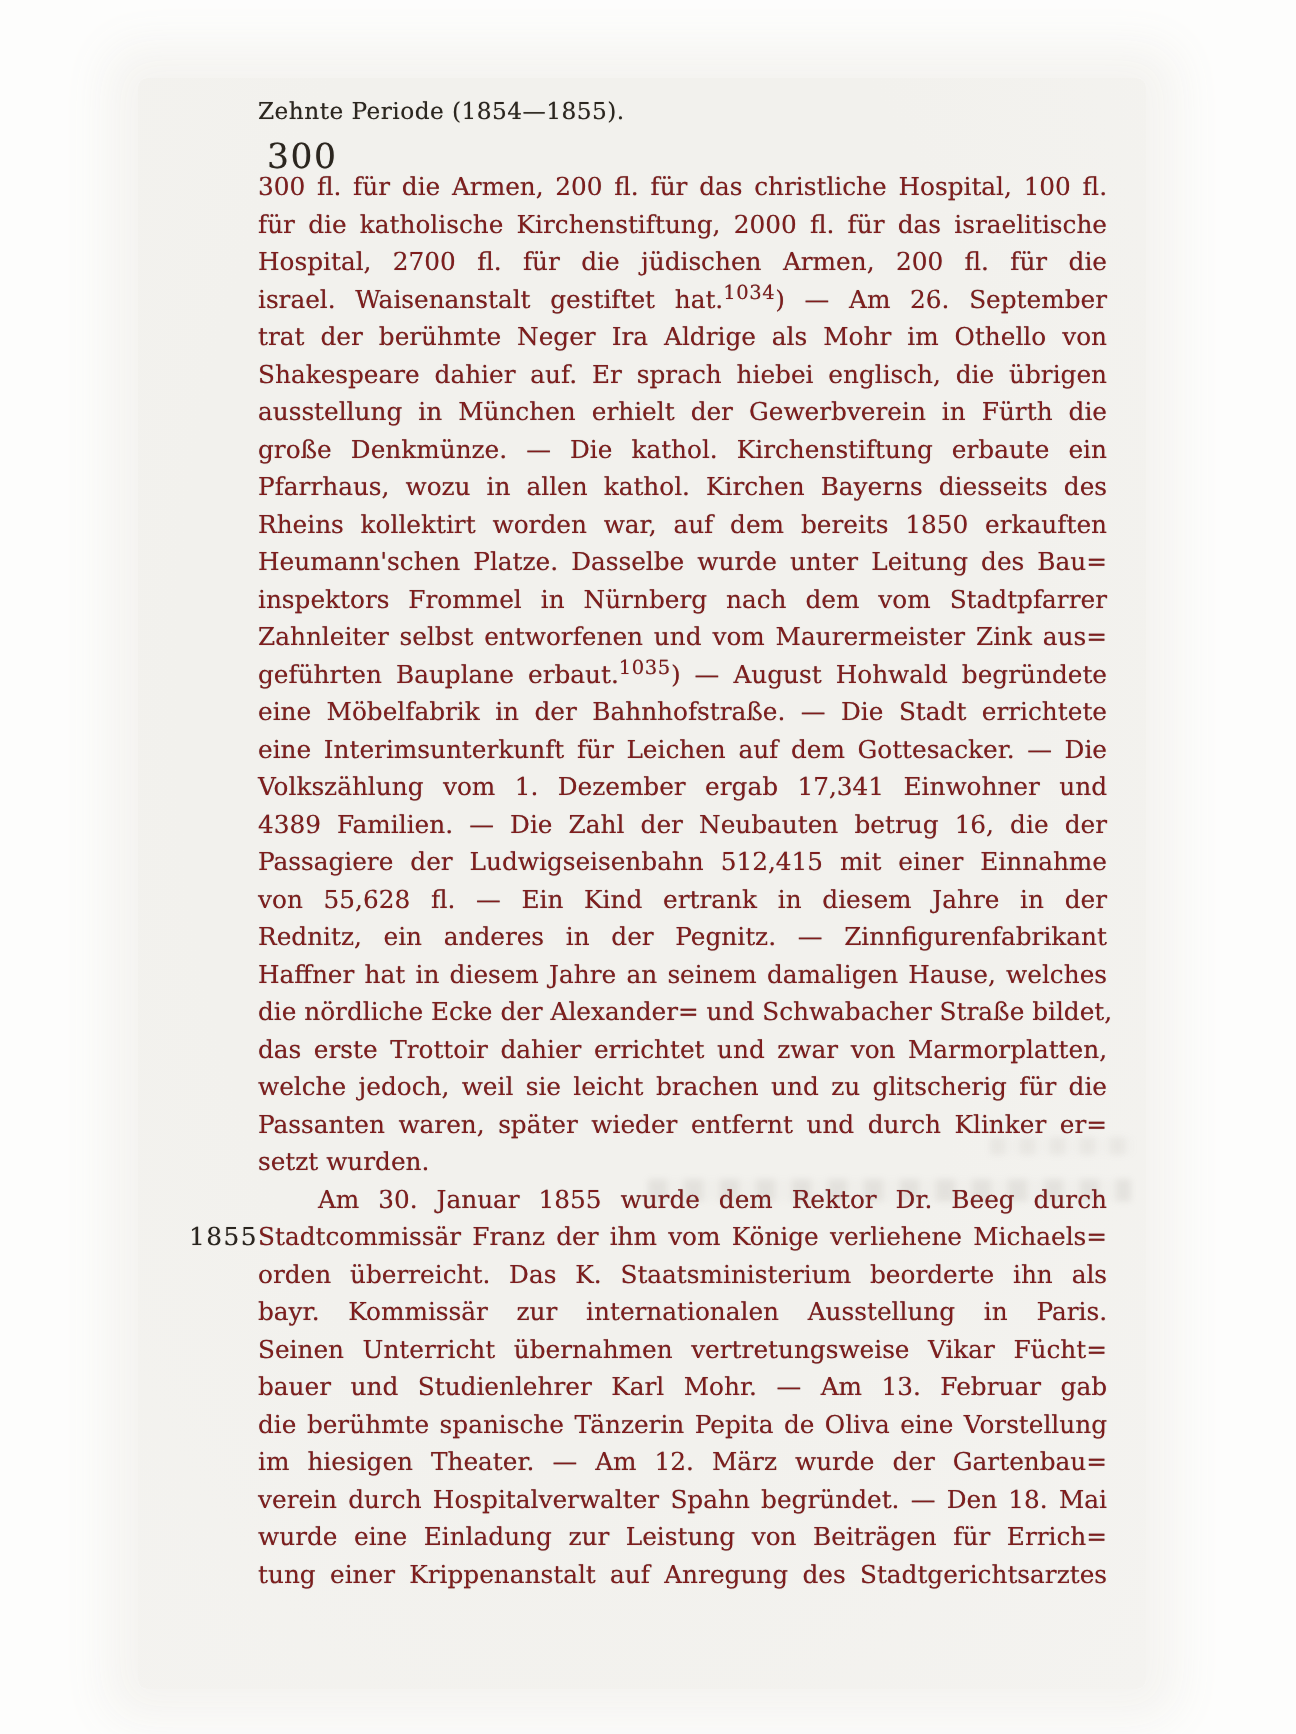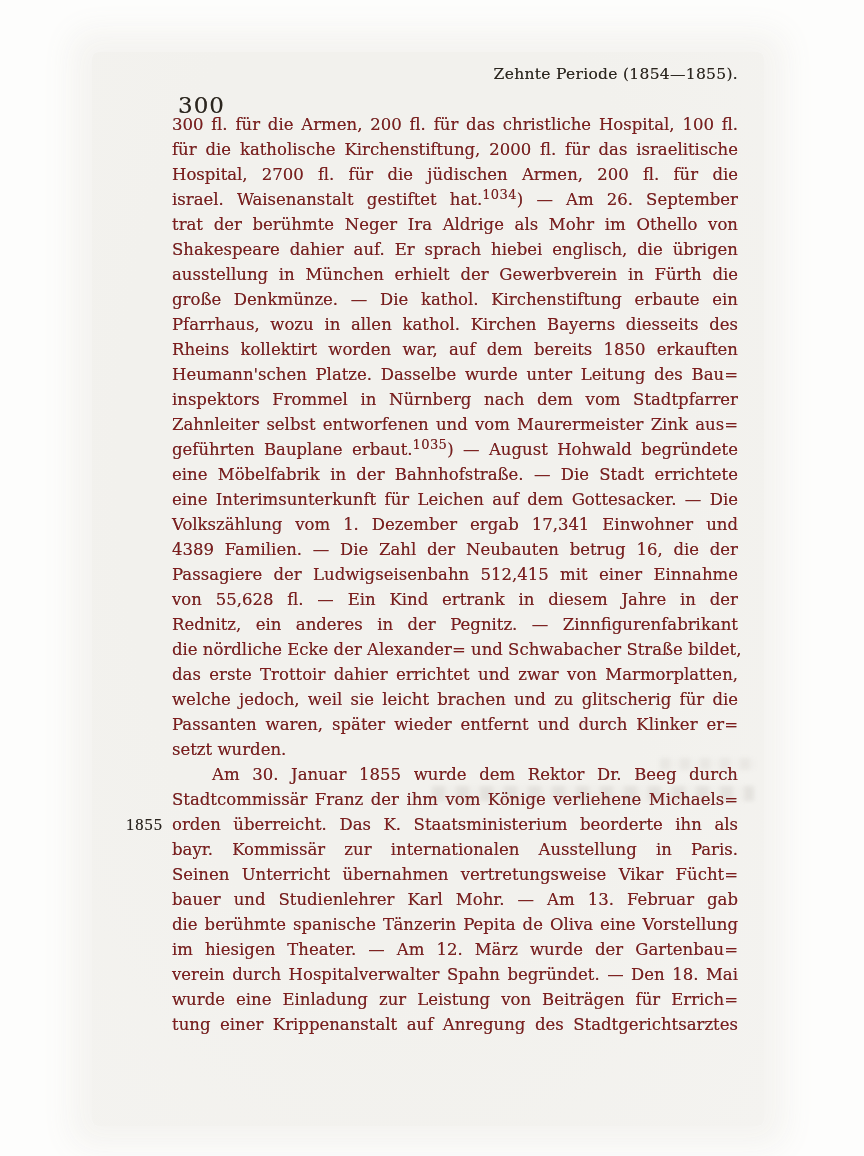--- a/index.html
+++ b/index.html
@@ -47,21 +47,21 @@
     left: 172px; top: 64px; width: 566px; height: 22px;
     color: #2b261f;
     text-shadow: 0 0 0.5px rgba(43,38,31,0.55);
   }
   .page-number {
     position: absolute; left: 6px; top: 0;
     font-size: 23px; letter-spacing: 1px; margin-top: 28px;
   }
   .header-title {
     position: absolute; left: 0; right: 0; top: 1px;
-    text-align: right;
+    text-align: left;
     font-size: 15.5px;
     letter-spacing: 0.3px;
   }
   .text-column {
     position: absolute;
     left: 172px; top: 112px; width: 566px;
     color: #7f1d1d;
     text-shadow: 0 0 0.5px rgba(42,37,31,0.6);
   }
   .l {
@@ -82,21 +82,20 @@
     letter-spacing: 0.4px;
   }
   .margin-year {
     position: absolute;
     left: 126px; top: 812px;
     height: 25px; line-height: 25px;
     font-size: 16.5px;
     letter-spacing: 1px;
     color: #2a251f;
     text-shadow: 0 0 0.5px rgba(42,37,31,0.6);
-    font-family: Liberation Serif, serif;
   }
 </style>
 </head>
 <body>
 
 <div class="canvas">
 
   <div class="page-scan"></div>
   <div class="ghost ghost-a"></div>
   <div class="ghost ghost-b"></div>
@@ -125,20 +124,21 @@
       <div class="l">inspektors Frommel in Nürnberg nach dem vom Stadtpfarrer</div>
       <div class="l">Zahnleiter selbst entworfenen und vom Maurermeister Zink aus=</div>
       <div class="l"><span>geführten Bauplane erbaut.</span><sup class="fn">1035</sup><span>) — August Hohwald begründete</span></div>
       <div class="l">eine Möbelfabrik in der Bahnhofstraße. — Die Stadt errichtete</div>
       <div class="l">eine Interimsunterkunft für Leichen auf dem Gottesacker. — Die</div>
       <div class="l">Volkszählung vom 1. Dezember ergab 17,341 Einwohner und</div>
       <div class="l">4389 Familien. — Die Zahl der Neubauten betrug 16, die der</div>
       <div class="l">Passagiere der Ludwigseisenbahn 512,415 mit einer Einnahme</div>
       <div class="l">von 55,628 fl. — Ein Kind ertrank in diesem Jahre in der</div>
       <div class="l">Rednitz, ein anderes in der Pegnitz. — Zinnfigurenfabrikant</div>
+      <div class="l">Haffner hat in diesem Jahre an seinem damaligen Hause, welches</div>
       <div class="l">die nördliche Ecke der Alexander= und Schwabacher Straße bildet,</div>
       <div class="l">das erste Trottoir dahier errichtet und zwar von Marmorplatten,</div>
       <div class="l">welche jedoch, weil sie leicht brachen und zu glitscherig für die</div>
       <div class="l">Passanten waren, später wieder entfernt und durch Klinker er=</div>
       <div class="l end">setzt wurden.</div>
     </div>
 
     <div>
       <div class="l indent">Am 30. Januar 1855 wurde dem Rektor Dr. Beeg durch</div>
       <div class="l">Stadtcommissär Franz der ihm vom Könige verliehene Michaels=</div>

